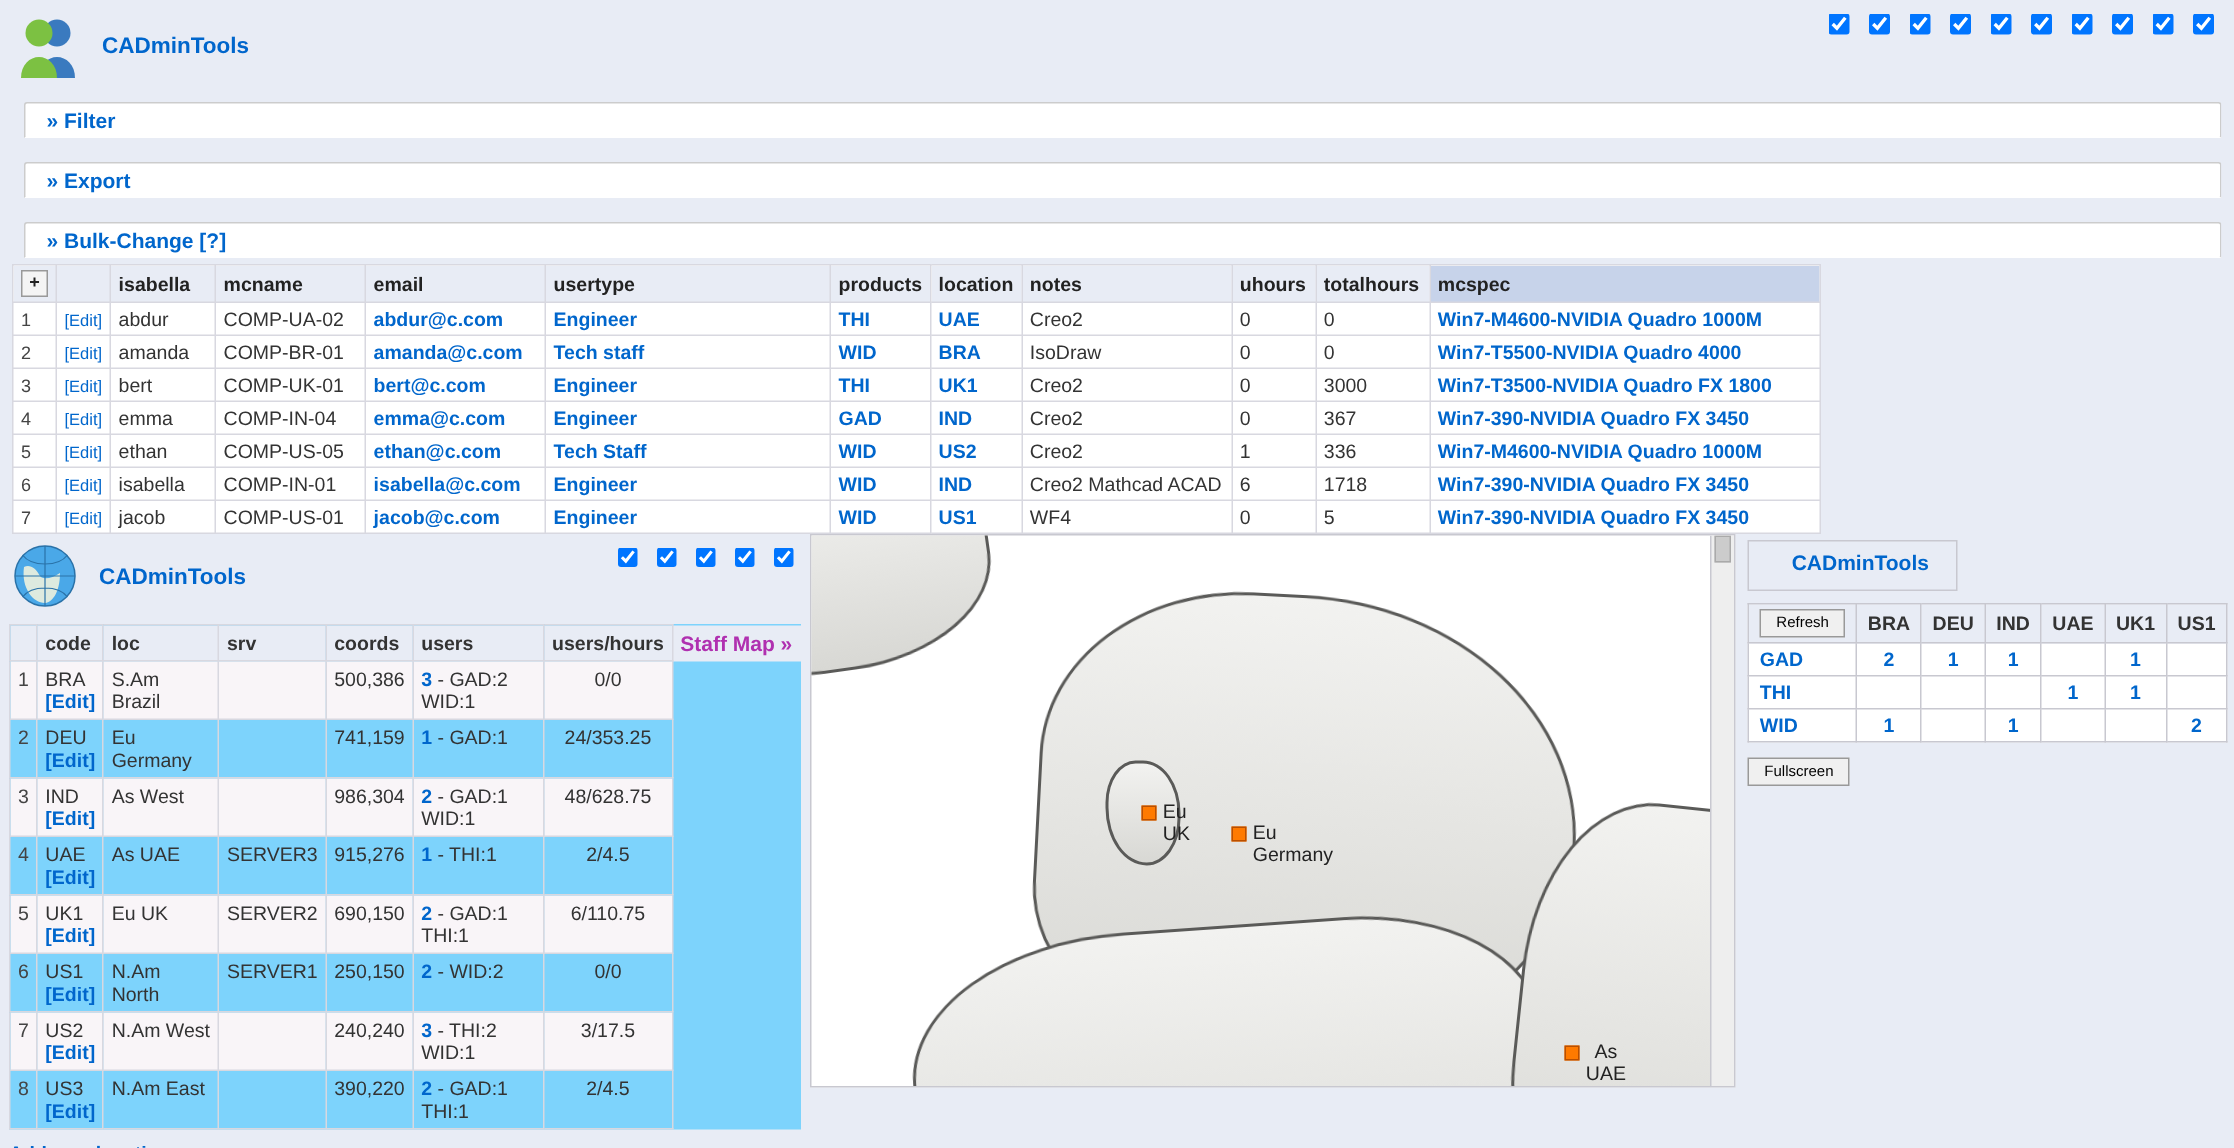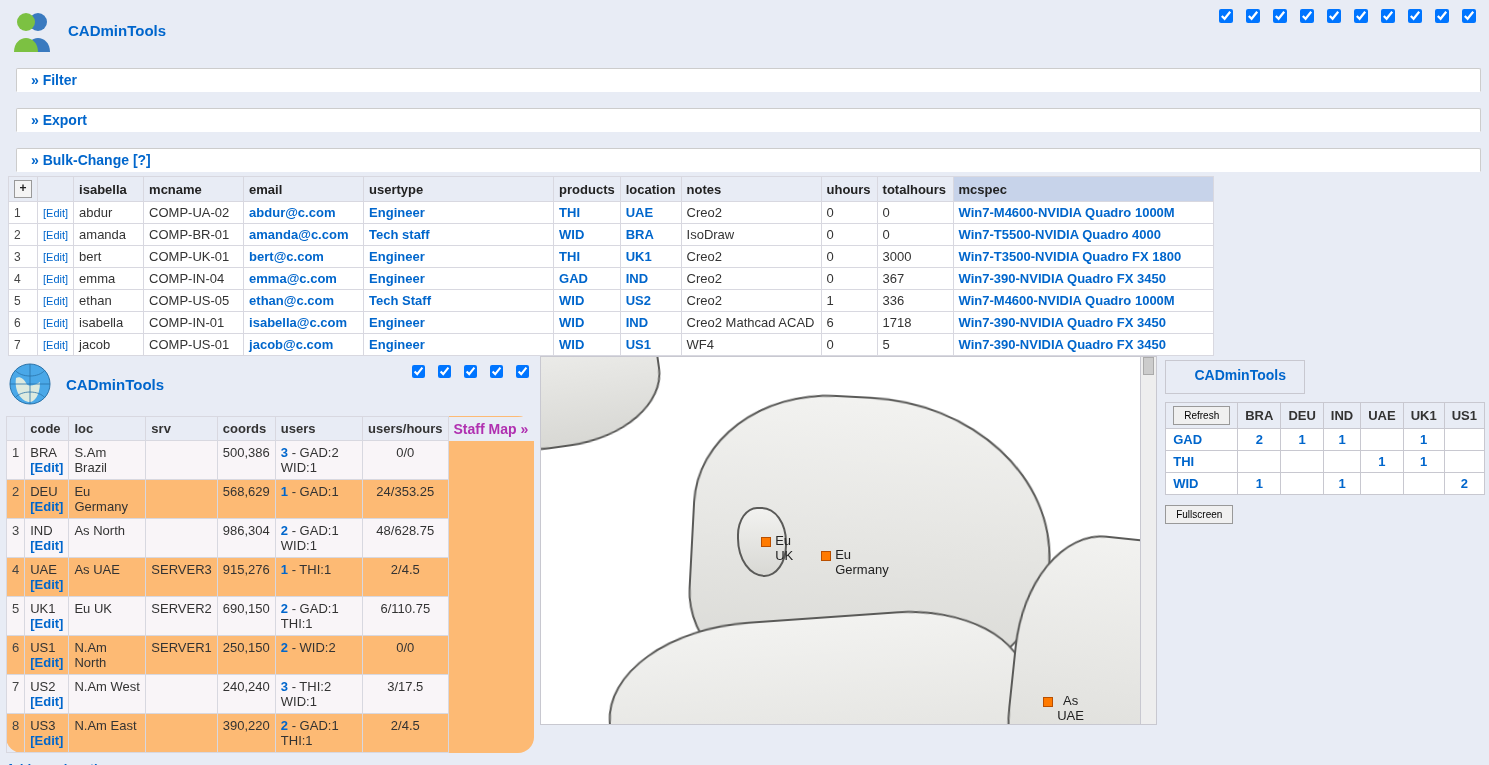--- a/index.html
+++ b/index.html
@@ -115,22 +115,21 @@
     color: #b030b0;
     font-weight: bold;
     font-size: 14px;
     cursor: pointer;
     white-space: nowrap;
   }
 
   table.loc {
     border-collapse: collapse;
     width: 100%;
-    background: #fdba74;
-    border-radius: 16px;
+    background: #7dd3fc;
   }
   table.loc th, table.loc td {
     border: 1px solid #d8d8e0;
     padding: 4px 5px;
     text-align: left;
     font-size: 13px;
     vertical-align: top;
   }
   table.loc th { background: #e8ecf5; font-weight: bold; }
   table.loc tr.stripe td { background: #f9f5f8; }
@@ -431,28 +430,28 @@
             <td></td>
             <td>500,386</td>
             <td><span class="u-num">3</span> - GAD:2 WID:1</td>
             <td class="uh-col">0/0</td>
           </tr>
           <tr>
             <td class="row-n">2</td>
             <td>DEU<br><a class="link">[Edit]</a></td>
             <td>Eu Germany</td>
             <td></td>
-            <td>568,629</td>
+            <td>741,159</td>
             <td><span class="u-num">1</span> - GAD:1</td>
             <td class="uh-col">24/353.25</td>
           </tr>
           <tr class="stripe">
             <td class="row-n">3</td>
             <td>IND<br><a class="link">[Edit]</a></td>
-            <td>As North</td>
+            <td>As West</td>
             <td></td>
             <td>986,304</td>
             <td><span class="u-num">2</span> - GAD:1 WID:1</td>
             <td class="uh-col">48/628.75</td>
           </tr>
           <tr>
             <td class="row-n">4</td>
             <td>UAE<br><a class="link">[Edit]</a></td>
             <td>As UAE</td>
             <td>SERVER3</td>

